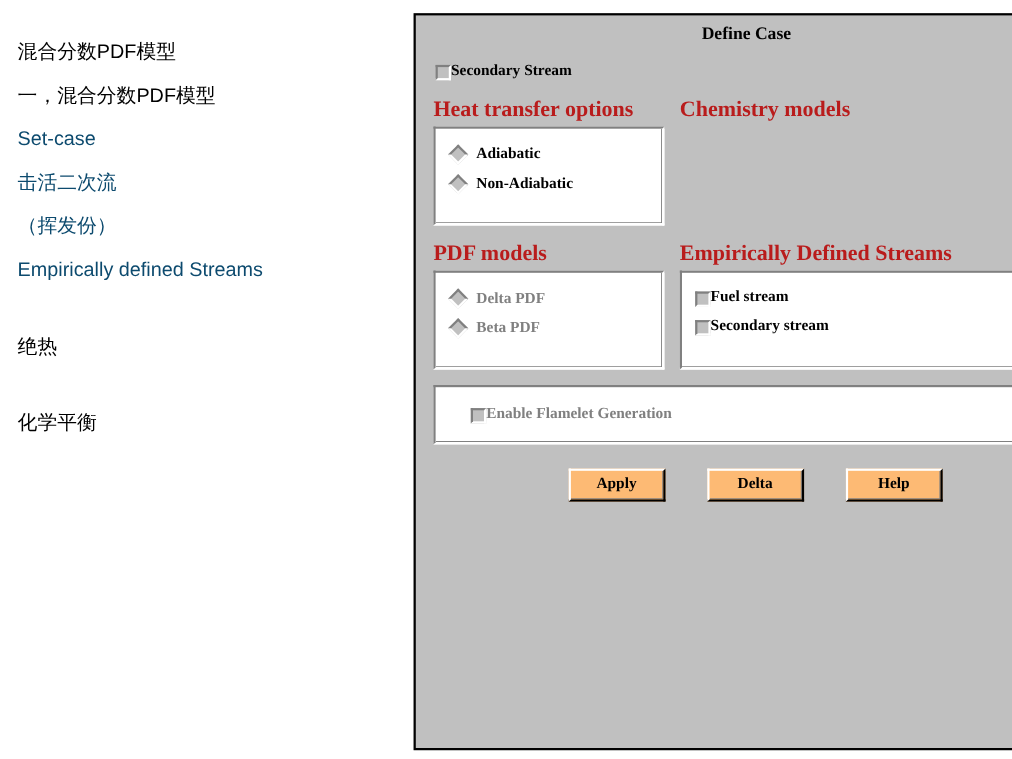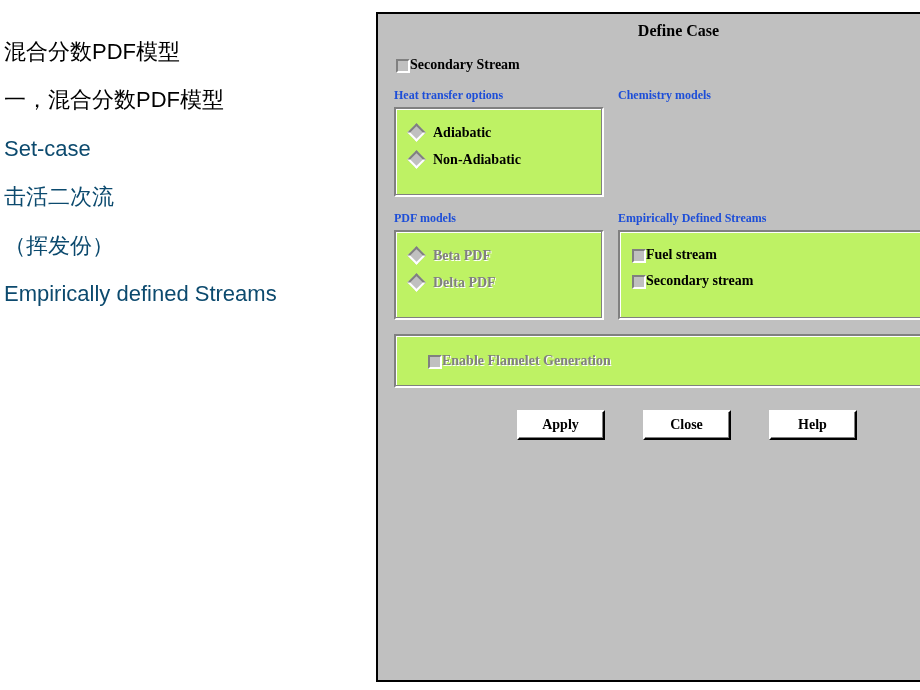--- a/index.html
+++ b/index.html
@@ -6,24 +6,24 @@
     body {
       width: 920px;
       height: 690px;
       background: #fff;
       font-family: "Microsoft YaHei", "SimSun", Arial, sans-serif;
       position: relative;
       overflow: hidden;
     }
     .left-text {
       position: absolute;
-      left: 4px;
+      left: 16px;
       top: 28px;
       width: 360px;
-      font-size: 22px;
+      font-size: 18px;
       line-height: 2.2;
       color: #000;
     }
     .left-text .red { color: #0c4a6e; }
     .left-text p { margin: 0; }
     .left-text .gap { margin-top: 30px; }
 
     .dialog {
       position: absolute;
       left: 376px;
@@ -47,40 +47,40 @@
     }
     .dialog-body {
       padding: 0 16px 12px 16px;
     }
     .row-top {
       padding-left: 8px;
       margin-bottom: 10px;
     }
     .section-label {
       font-weight: bold;
-      font-size: 12px;
-      color: #1d4ed8;
+      font-size: 20px;
+      color: #b91c1c;
       margin-bottom: 4px;
       padding-left: 0;
     }
     .two-col {
       display: flex;
       gap: 14px;
       margin-bottom: 14px;
     }
     .col-left { width: 210px; }
     .col-right { flex: 1; }
 
     .group-box {
       border-top: 2px solid #808080;
       border-left: 2px solid #808080;
       border-right: 2px solid #fff;
       border-bottom: 2px solid #fff;
       padding: 10px 10px;
-      background: #bef264;
+      background: #ffffff;
       box-shadow: inset -1px -1px 0 #808080, inset 1px 1px 0 #fff;
     }
 
     .opt-row {
       display: flex;
       align-items: center;
       gap: 8px;
       padding: 5px 2px;
       font-weight: bold;
       font-size: 14px;
@@ -134,21 +134,21 @@
 
     .button-row {
       display: flex;
       justify-content: center;
       gap: 22px;
       margin-top: 22px;
     }
     .btn {
       width: 88px;
       height: 30px;
-      background: #ffffff;
+      background: #fdba74;
       border-top: 2px solid #fff;
       border-left: 2px solid #fff;
       border-right: 2px solid #000;
       border-bottom: 2px solid #000;
       font-weight: bold;
       font-size: 14px;
       display: flex;
       align-items: center;
       justify-content: center;
       cursor: pointer;
@@ -163,20 +163,22 @@
 </head>
 <body>
 
 <div class="left-text">
   <p>混合分数PDF模型</p>
   <p>一，混合分数PDF模型</p>
   <p class="red">Set-case</p>
   <p class="red">击活二次流</p>
   <p class="red">（挥发份）</p>
   <p class="red">Empirically defined Streams</p>
+  <p class="gap">绝热</p>
+  <p class="gap">化学平衡</p>
 </div>
 
 <div class="dialog">
   <div class="dialog-title">Define Case</div>
   <div class="dialog-body">
 
     <div class="row-top check-row">
       <div class="checkbox"></div>
       <span>Secondary Stream</span>
     </div>
@@ -199,25 +201,25 @@
         <div class="section-label">Chemistry models</div>
       </div>
     </div>
 
     <div class="two-col">
       <div class="col-left">
         <div class="section-label">PDF models</div>
         <div class="group-box pdf-box">
           <div class="opt-row disabled">
             <div class="diamond"></div>
+            <span>Delta PDF</span>
+          </div>
+          <div class="opt-row disabled">
+            <div class="diamond"></div>
             <span>Beta PDF</span>
-          </div>
-          <div class="opt-row disabled">
-            <div class="diamond"></div>
-            <span>Delta PDF</span>
           </div>
         </div>
       </div>
       <div class="col-right">
         <div class="section-label">Empirically Defined Streams</div>
         <div class="group-box eds-box">
           <div class="check-row">
             <div class="checkbox"></div>
             <span>Fuel stream</span>
           </div>
@@ -233,18 +235,18 @@
       <div class="group-box flamelet-box">
         <div class="check-row disabled">
           <div class="checkbox"></div>
           <span>Enable Flamelet Generation</span>
         </div>
       </div>
     </div>
 
     <div class="button-row">
       <div class="btn">Apply</div>
-      <div class="btn">Close</div>
+      <div class="btn">Delta</div>
       <div class="btn">Help</div>
     </div>
 
   </div>
 </div>
 
 </body></html>

